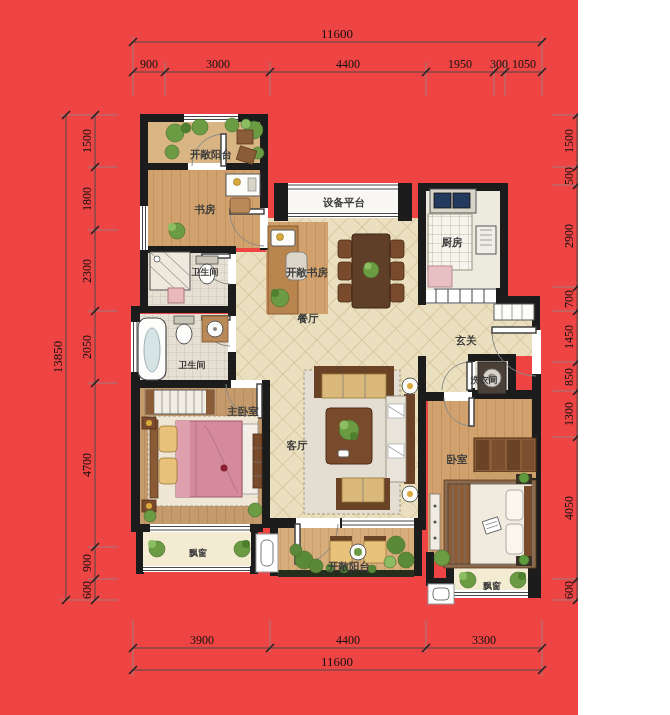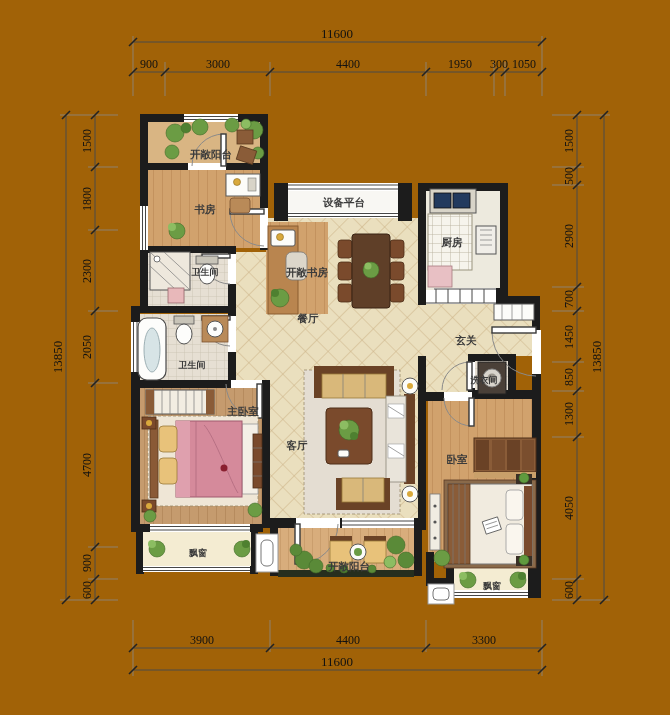--- a/index.html
+++ b/index.html
@@ -1,16 +1,16 @@
 <!DOCTYPE html>
 <html><head>
 <meta charset="utf-8">
 <style>
   html,body{margin:0;padding:0;background:#ffffff;}
-  .stage{width:670px;height:715px;position:relative;background:#a16207;overflow:hidden;text-decoration:underline;}
+  .stage{width:578px;height:715px;position:relative;background:#ef4444;overflow:hidden;text-decoration:underline;}
   svg{display:block}
   .wall{fill:#1c1c1c}
   .dline{stroke:#4a4a4a;stroke-width:1;fill:none}
   .dext{stroke:#8a8a8a;stroke-width:.8;fill:none}
   .dtick{stroke:#222;stroke-width:1.6}
   .dtext{font:12px "Liberation Serif", serif;fill:#111;text-anchor:middle}
   .dtotal{font:13px "Liberation Serif", serif;fill:#111;text-anchor:middle}
   .rlabel{font:600 10.5px "Liberation Sans", sans-serif;fill:#3b3b3b;text-anchor:middle}
   .rlabel-sm{font:600 9px "Liberation Sans", sans-serif;fill:#3b3b3b;text-anchor:middle}
   .winline{stroke:#474747;stroke-width:1}

